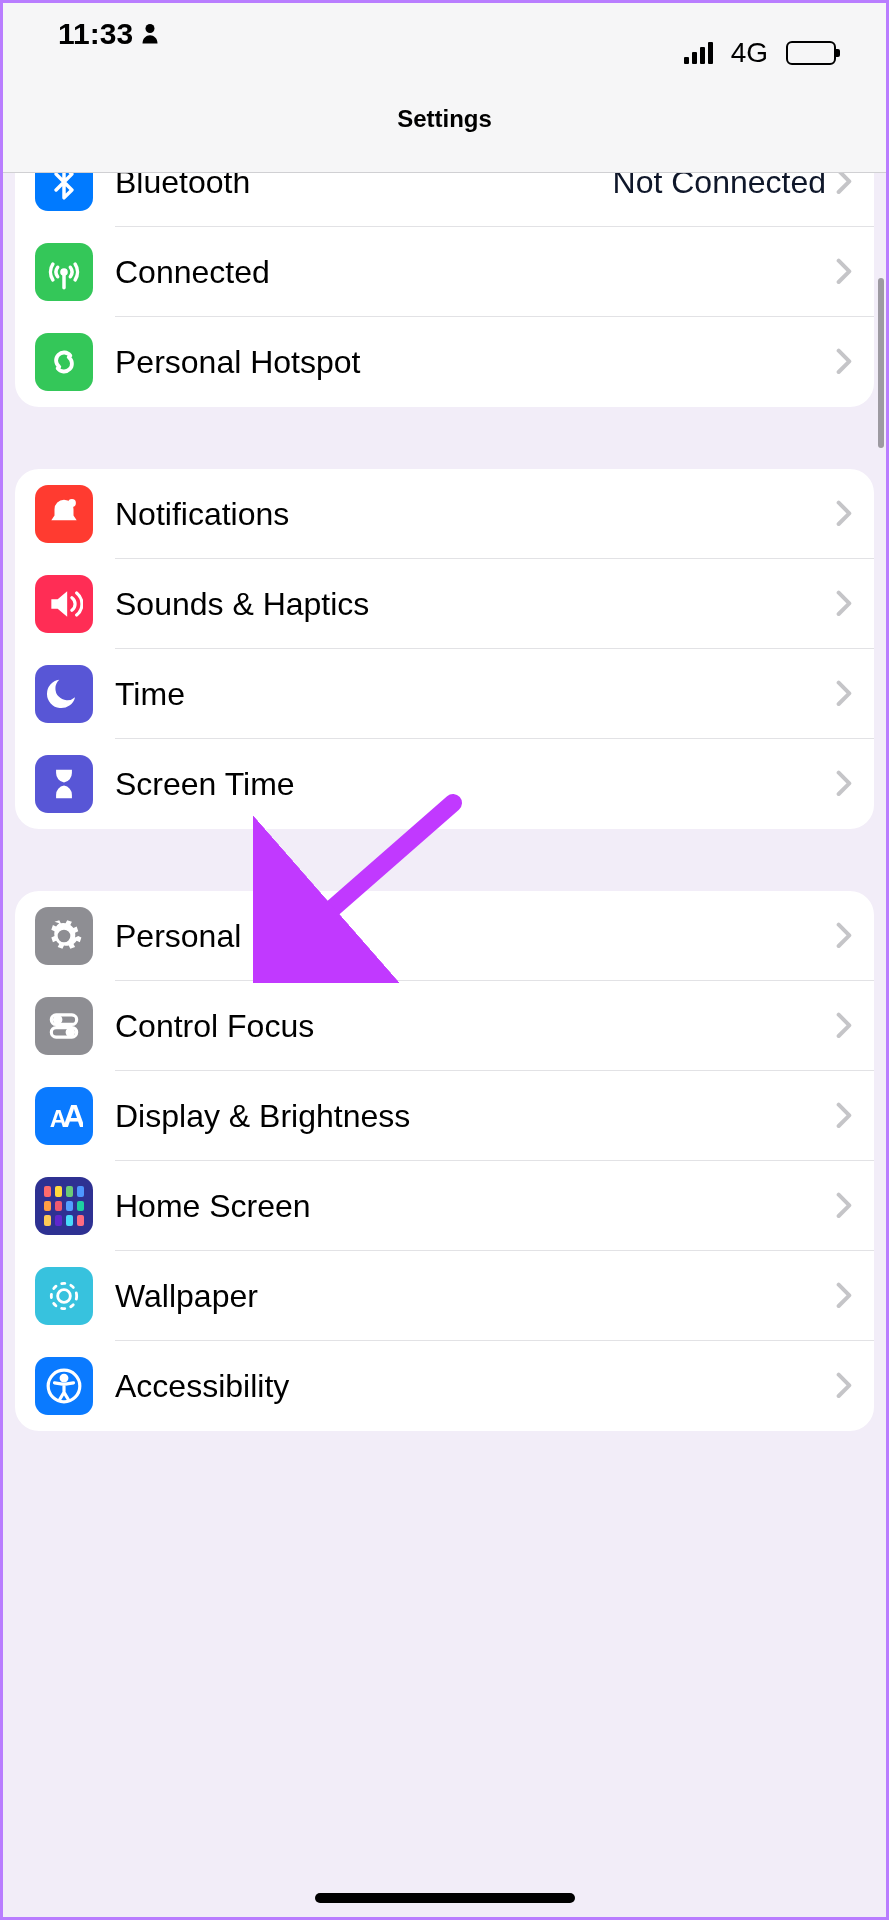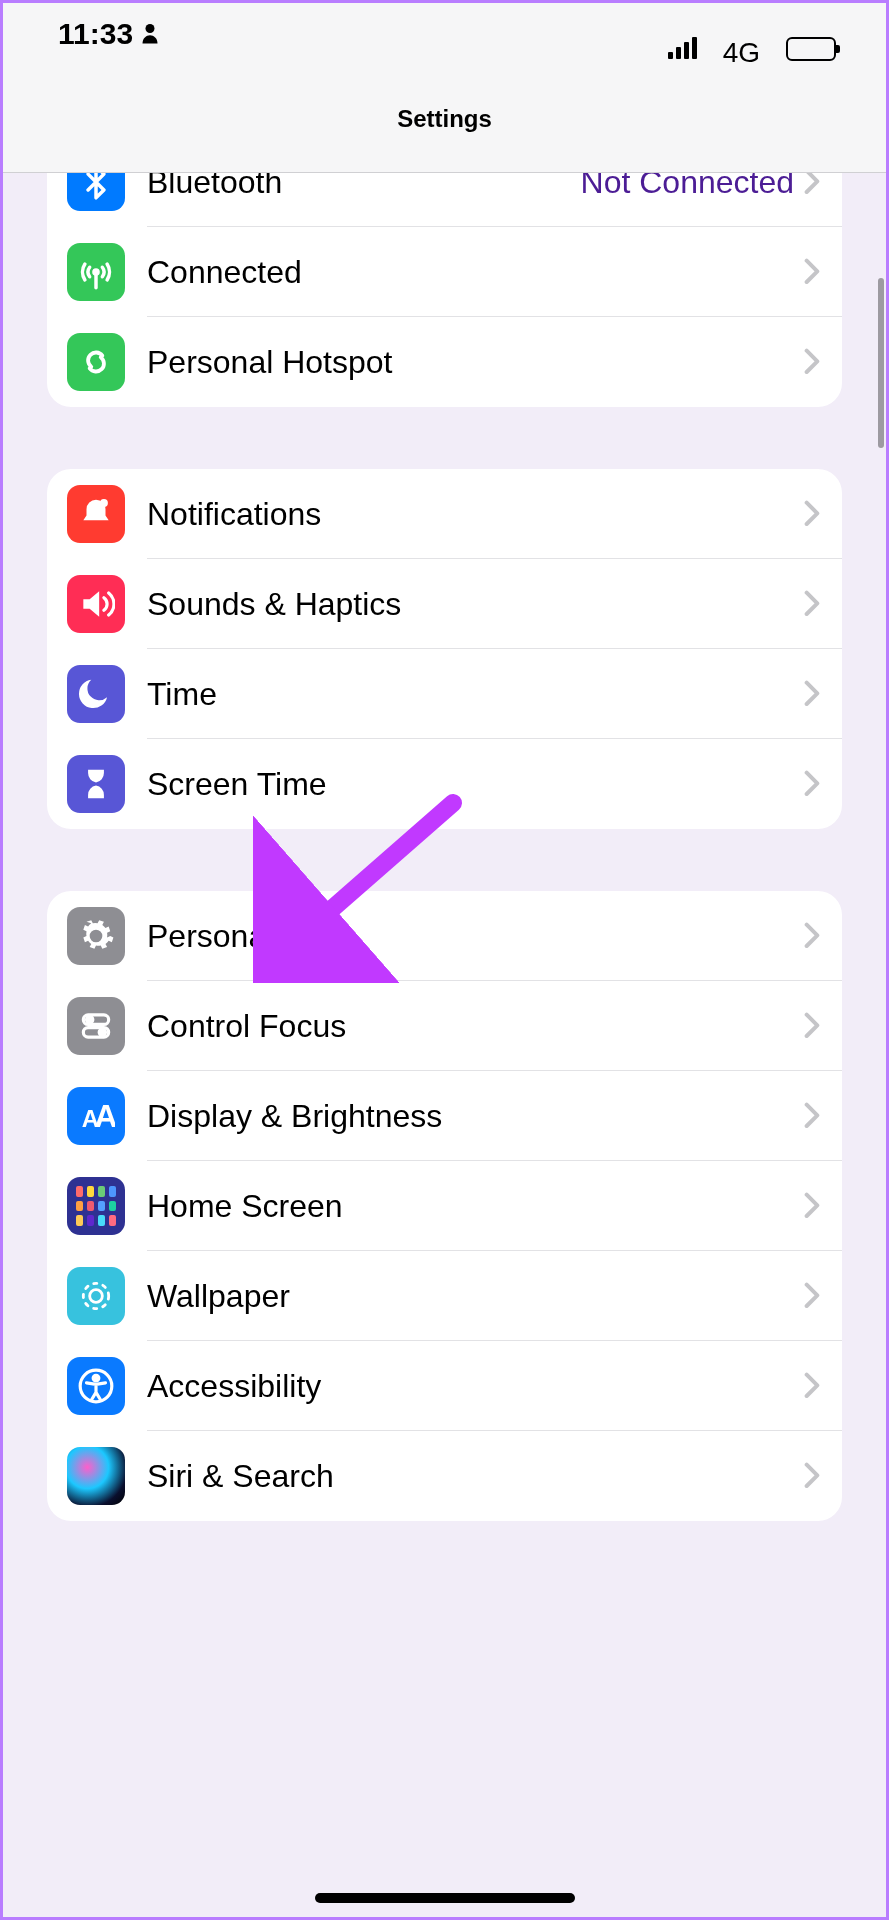--- a/index.html
+++ b/index.html
@@ -26,21 +26,22 @@
   }
   .statusbar .left {
     display: flex;
     align-items: center;
     gap: 8px;
     font-weight: 700;
     font-size: 30px;
   }
   .statusbar .right {
     display: flex;
-    gap: 26px;
+    align-items: center;
+    gap: 18px;
     margin-top: 38px;
   }
   .signal {
     display: flex; align-items: flex-end; gap: 3px; height: 22px;
   }
   .signal span {
     width: 5px; background:#000; border-radius:1px;
   }
   .signal span:nth-child(1){height:7px;}
   .signal span:nth-child(2){height:12px;}
@@ -67,21 +68,21 @@
   .navbar h1 {
     font-size: 24px; font-weight: 700;
   }
   .scroll {
     position:absolute;
     top:170px; left:0; right:0; bottom:0;
     overflow:hidden;
     background:#f2edf8;
   }
   .group {
-    margin: 0 44px;
+    margin: 0 12px;
     background:#fff;
     border-radius: 24px;
   }
   .group.first { margin-top: -36px; }
   .group + .group { margin-top: 62px; }
   .row {
     display:flex; align-items:center;
     min-height: 90px;
     padding: 9px 22px 9px 20px;
     position:relative;
@@ -98,21 +99,21 @@
     flex-shrink:0;
     margin-right: 22px;
   }
   .row .label {
     font-size: 32px;
     flex-grow:1;
     color:#000;
   }
   .row .value {
     font-size: 32px;
-    color:#4c1d95;
+    color:#0f172a;
     margin-right: 10px;
   }
   .chevron {
     width: 16px; height: 28px;
     flex-shrink:0;
   }
   .chevron svg { display:block; }
   .homebar {
     position:absolute;
     bottom: 14px; left:50%; transform:translateX(-50%);
@@ -370,29 +371,20 @@
               <path d="M6 10l6 1 6-1M12 11v5l-3 5M12 16l3 5" stroke-linecap="round"></path>
             </svg>
         </div>
         <span class="label">Accessibility</span>
         <span class="chevron">
             <svg viewBox="0 0 12 20">
               <path d="M2 2l8 8-8 8" stroke="#c5c5c8" stroke-width="3" fill="none" stroke-linecap="round" stroke-linejoin="round"></path>
             </svg>
           </span>
       </div>
-      <div class="row">
-        <div class="icon-box siri-grad"></div>
-        <span class="label">Siri &amp; Search</span>
-        <span class="chevron">
-            <svg viewBox="0 0 12 20">
-              <path d="M2 2l8 8-8 8" stroke="#c5c5c8" stroke-width="3" fill="none" stroke-linecap="round" stroke-linejoin="round"></path>
-            </svg>
-          </span>
-      </div>
     </div>
 
   </div>
 
   <svg class="arrow-annot" width="220" height="190">
     <defs>
       <marker id="ahead" markerWidth="14" markerHeight="14" refX="3" refY="7" orient="auto">
         <path d="M0 0 L14 7 L0 14 z" fill="#c139ff"></path>
       </marker>
     </defs>

